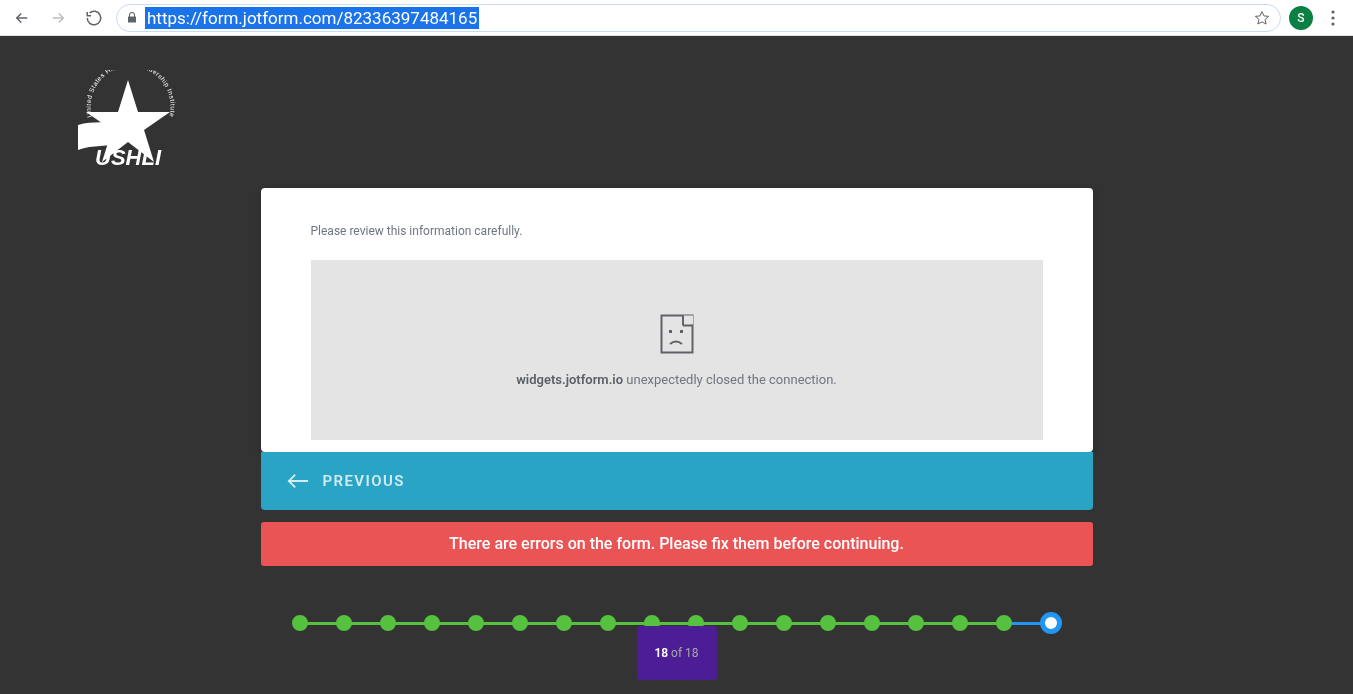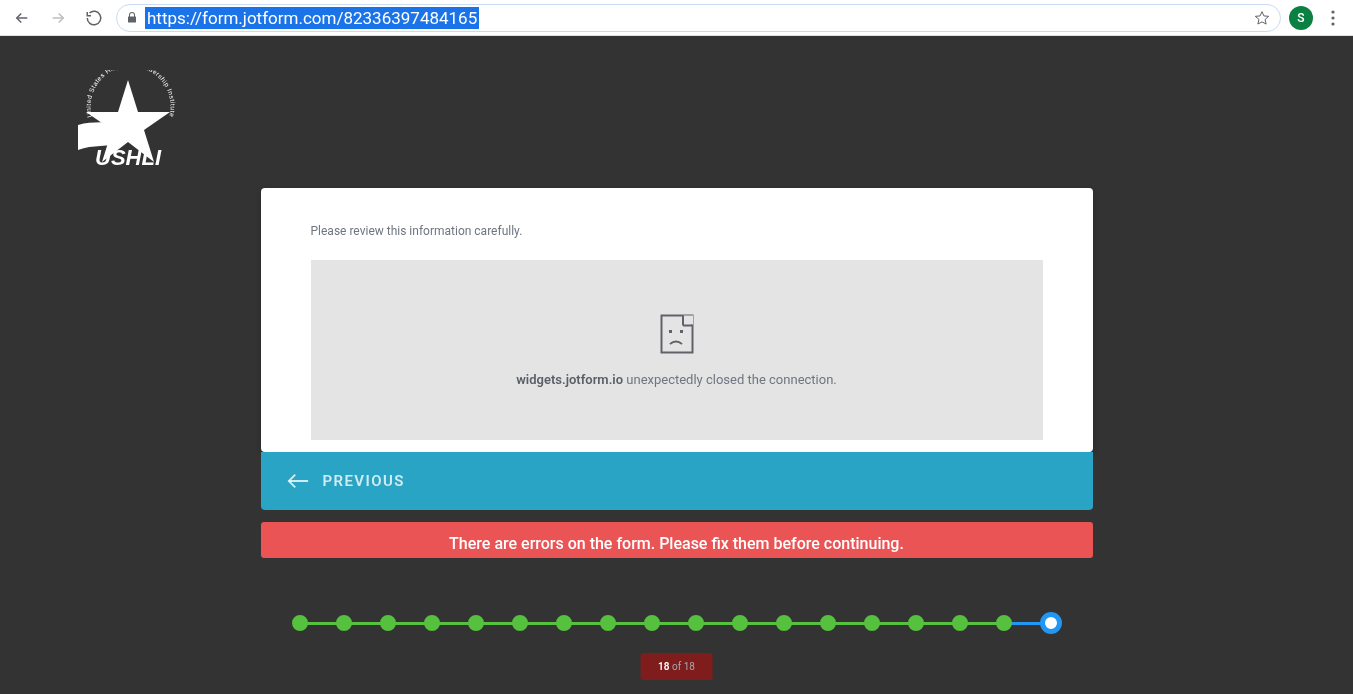--- a/index.html
+++ b/index.html
@@ -169,21 +169,21 @@
   .nav-next { background: #1e9bbd; justify-content: flex-end; padding-right: 40px; }
   .arrow { width: 22px; height: 16px; }
 
   .error-bar {
     margin-top: 12px;
     background: #ea5455;
     color: #fff;
     text-align: center;
     font-size: 16px;
     font-weight: 500;
-    height: 36px;
+    height: 44px;
     line-height: 44px;
     border-radius: 3px;
   }
 
   
   .stepper {
     position: absolute;
     left: 50%;
     transform: translateX(-50%);
     bottom: 60px;
@@ -210,24 +210,24 @@
     margin: 0 -1px;
     z-index: 1;
   }
   .step-line.blue { background: #2196f3; }
 
   .step-badge {
     position: absolute;
     left: 50%;
     transform: translateX(-50%);
     bottom: 14px;
-    background: #7f1d1d;
+    background: #4c1d95;
     color: #a6a8ab;
-    font-size: 10px;
-    padding: 8px 18px;
+    font-size: 12px;
+    padding: 20px 18px;
     border-radius: 3px;
   }
   .step-badge b { color: #fff; font-weight: 600; }
 </style>
 </head>
 <body>
 
 <div class="chrome">
   <div class="chrome-btn">
     <svg width="18" height="18" viewBox="0 0 24 24" fill="none" stroke="currentColor" stroke-width="2">

